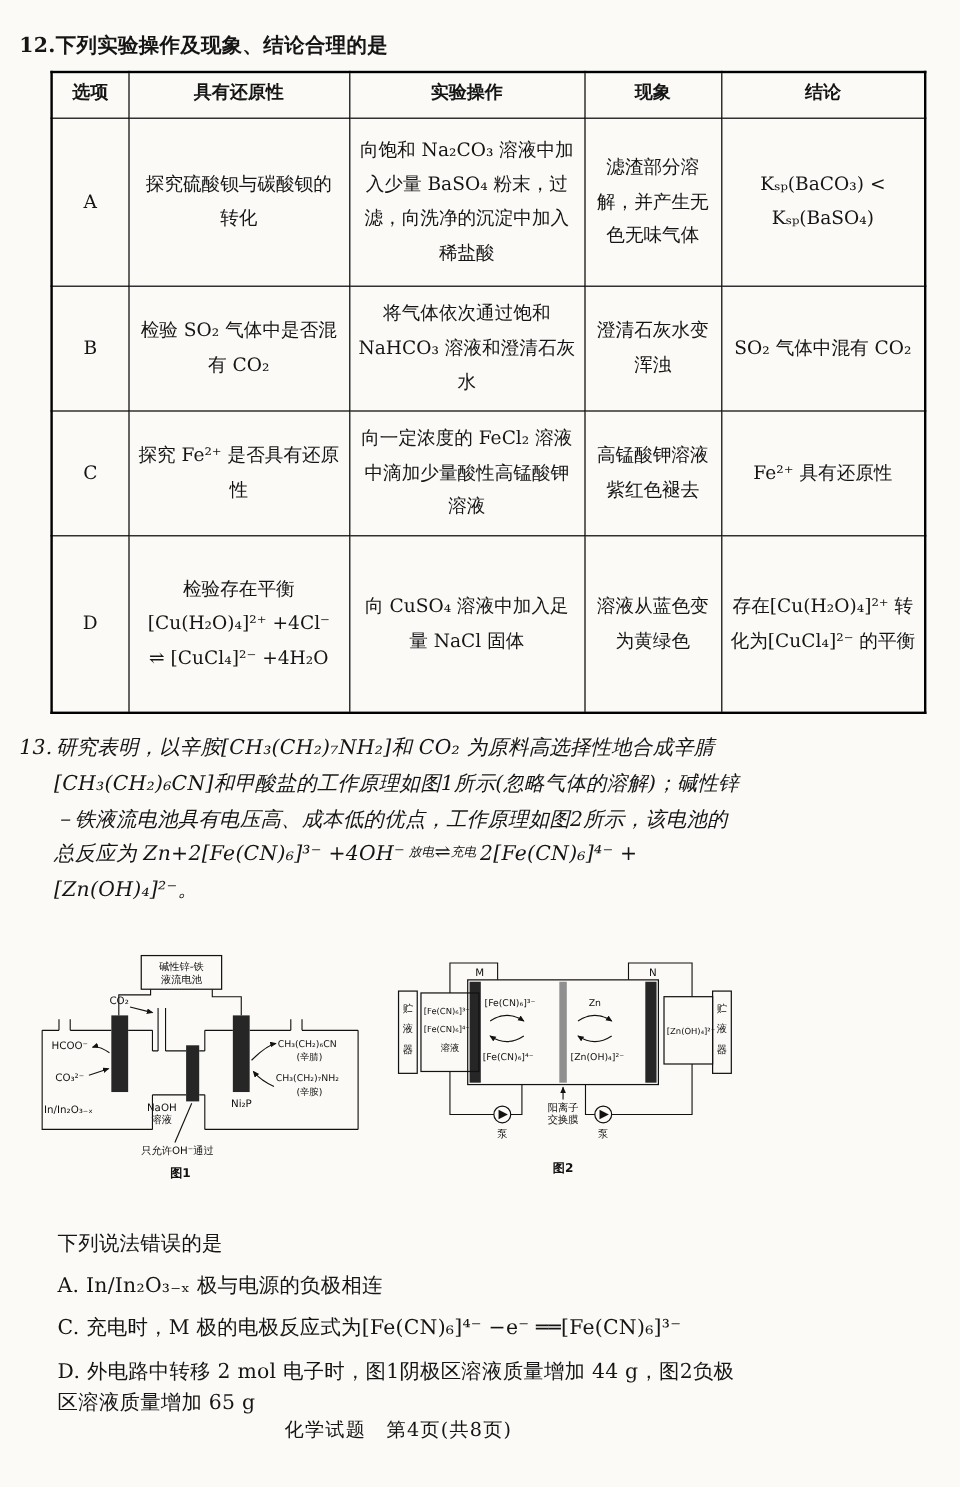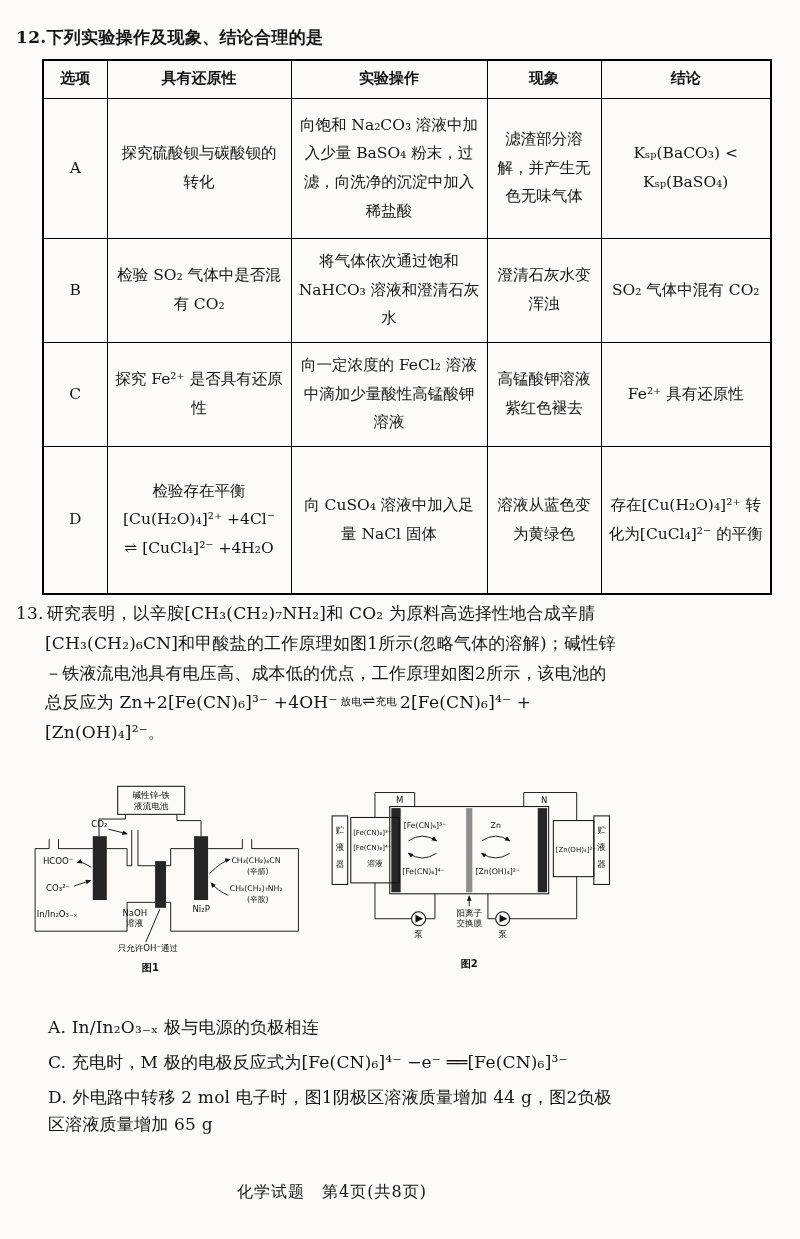--- a/index.html
+++ b/index.html
@@ -17,28 +17,28 @@
   .q-stem { font-size:17px; font-weight:bold; letter-spacing:.3px; }
 
   table { border-collapse:collapse; table-layout:fixed; width:728px; margin:10px auto 0 26px; border:2px solid #000; }
   th, td {
     border:1.5px solid #000;
     text-align:center; vertical-align:middle;
     font-size:15.5px; line-height:1.85;
     padding:4px 7px;
     word-break:break-word;
   }
-  th { font-weight:bold; font-family:Liberation Serif, serif; font-size:15px; }
+  th { font-weight:bold; font-family:Liberation Mono, monospace; font-size:15px; }
   tr.h-head { height:38px; }
   tr.r0 { height:140px; }
   tr.r1 { height:104px; }
   tr.r2 { height:104px; }
   tr.r3 { height:148px; }
 
-  .q13 { font-size:17px; line-height:1.75; margin-top:4px; padding-left:29px; text-indent:-29px; letter-spacing:.2px; }
+  .q13 { font-size:17px; line-height:1.75; margin-top:14px; padding-left:29px; text-indent:-29px; letter-spacing:.2px;font-style:italic; }
   .q13 .num { margin-right:3px; }
 
   .rev { display:inline-flex; flex-direction:row; align-items:center; vertical-align:middle; line-height:1; margin:0 3px; transform:translateY(-3px); text-indent:0; }
   .rev .lbl { font-size:10.5px; line-height:1.15; font-family:"DejaVu Sans","Liberation Sans",sans-serif; }
   .rev .sym { font-size:16px; line-height:.7; }
 
   .figs { display:flex; gap:6px; margin-top:6px; margin-left:2px; }
   svg { display:block; }
   svg text { font-family:"DejaVu Sans","Liberation Sans",sans-serif; font-size:11px; fill:#111; }
   svg .ts  { font-size:10px; }
@@ -209,20 +209,21 @@
       <text x="115" y="200" class="tc">泵</text>
       <text x="223" y="200" class="tc">泵</text>
       <path class="w" d="M180,160 V147" marker-end="url(#ah2)"></path>
       <text x="180" y="172" class="tc">阳离子</text>
       <text x="180" y="185" class="tc">交换膜</text>
       <text x="180" y="238" class="cap tc">图2</text>
     </svg>
   </div>
 
   <div class="opts">
+    <div class="line">下列说法错误的是</div>
     <div class="line">A. In/In₂O₃₋ₓ 极与电源的负极相连</div>
     <div class="line">C. 充电时，M 极的电极反应式为[Fe(CN)₆]⁴⁻ −e⁻ ══[Fe(CN)₆]³⁻</div>
     <div class="line">D. 外电路中转移 2 mol 电子时，图1阴极区溶液质量增加 44 g，图2负极区溶液质量增加 65 g</div>
   </div>
 
   <div class="footer">化学试题　第4页(共8页)</div>
 
 </div>
 
 </body></html>

